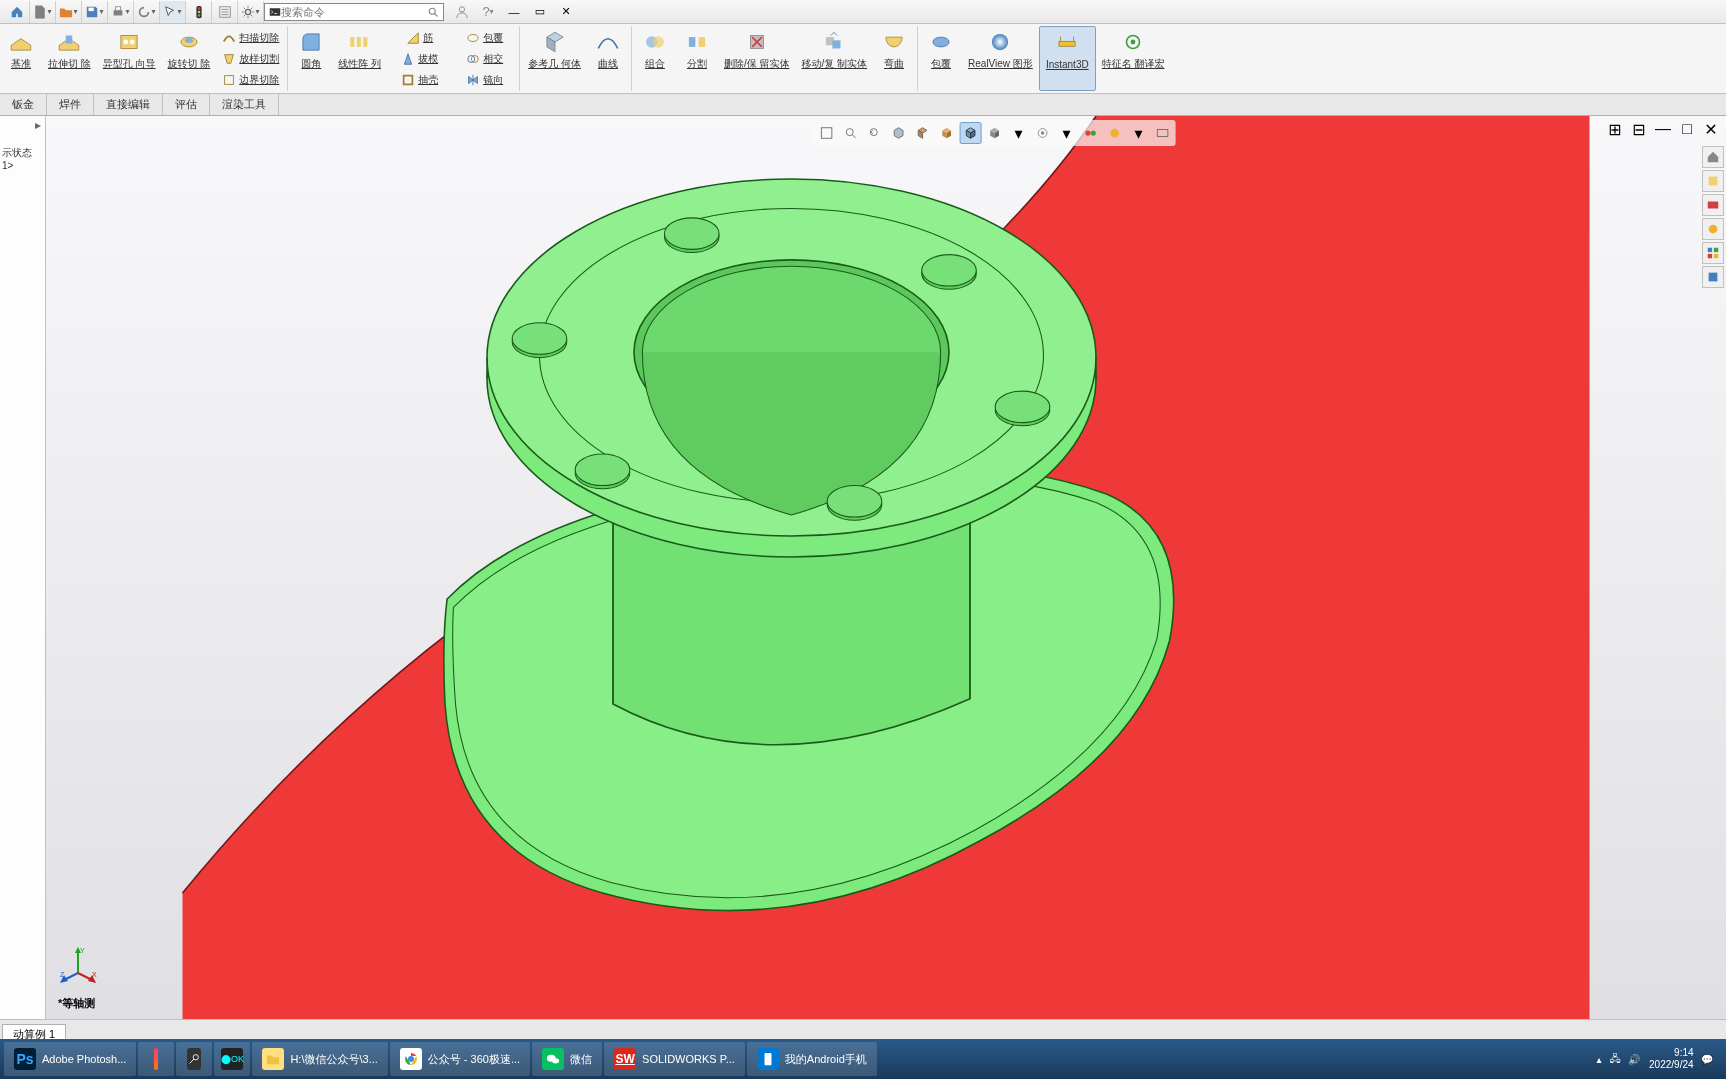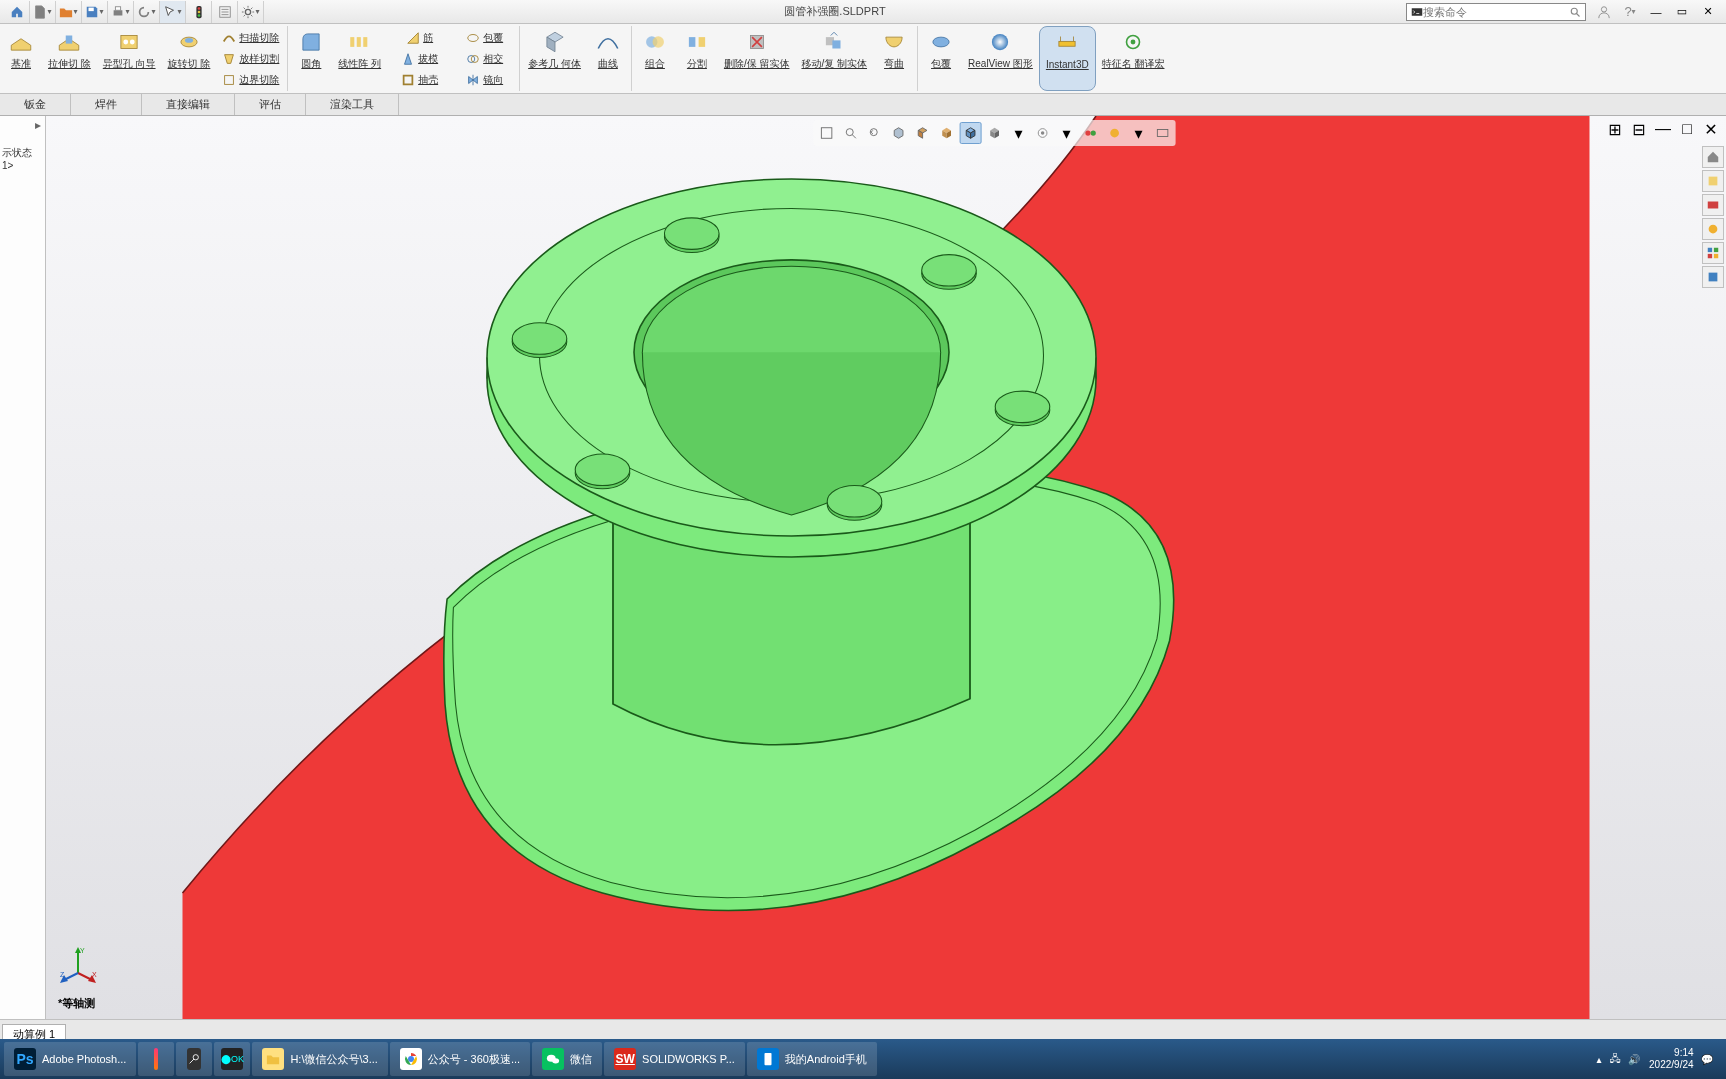--- a/index.html
+++ b/index.html
@@ -18,25 +18,25 @@
 
 
 .ribbon { height: 70px; background: #f5f5f5; border-bottom: 1px solid #c0c0c0; display: flex; padding: 2px 0; }
 .rib-btn { display: flex; flex-direction: column; align-items: center; justify-content: flex-start; padding: 2px 6px; min-width: 34px; font-size: 10px; color: #333; cursor: pointer; text-align:center; line-height:1.1; gap:2px;text-decoration:underline;}
 .rib-btn.big { min-width: 42px; }
 .rib-btn .ic { width: 28px; height: 28px; display:flex;align-items:center;justify-content:center;}
 .rib-btn.small-stack { min-width: 65px; }
 .rib-btn.small-stack .row { display:flex; align-items:center; gap:3px; font-size:10px; height:20px;}
 .rib-btn.small-stack .row .sic { width:14px;height:14px; }
 .rib-sep { width:1px; background:#d0d0d0; margin: 0 2px; }
-.rib-btn.active { background: #d0e0f0; border:1px solid #80a0c0; border-radius:8px; }
+.rib-btn.active { background: #d0e0f0; border:1px solid #80a0c0; border-radius:2px; }
 
 
 .tabs { height: 22px; background: #e8e8e8; border-bottom:1px solid #b0b0b0; display:flex; font-size:11px;}
-.tab { padding: 3px 24px; border-right:1px solid #c0c0c0; cursor:pointer; color:#333;}
+.tab { padding: 3px 12px; border-right:1px solid #c0c0c0; cursor:pointer; color:#333;}
 
 
 .main { display:flex; height: calc(100% - 24px - 70px - 22px - 20px - 40px); position:relative; }
 .sidebar { width: 46px; background:#fdfdfd; border-right:1px solid #c0c0c0; position:relative;}
 .sidebar .expand { position:absolute; top:2px; right:4px; font-size:12px; color:#666;}
 .sidebar .state { font-size:10px; color:#333; writing-mode:horizontal-tb; padding:30px 2px 0 2px;}
 
 .viewport { flex:1; position:relative; background: linear-gradient(#f8f8fa, #e0e0e4); overflow:hidden;}
 .view-toolbar { position:absolute; top:4px; left:50%; transform:translateX(-20%); display:flex; gap:2px; background:rgba(250,250,250,0.7); padding:2px; border-radius:3px; z-index:5;}
 .vt-btn { width:22px; height:22px; display:flex;align-items:center;justify-content:center;cursor:pointer; border-radius:2px;}
@@ -131,21 +131,20 @@
         </svg>
       </div>
     <div class="qat-btn">
         <svg viewBox="0 0 16 16">
           <circle cx="8" cy="8" r="3" fill="none" stroke="#666" stroke-width="1.5"></circle>
           <path d="M8 1v2M8 13v2M1 8h2M13 8h2M3 3l1.5 1.5M11.5 11.5L13 13M3 13l1.5-1.5M11.5 4.5L13 3" stroke="#666"></path>
         </svg>
         <span style="font-size:8px;color:#666;">▾</span>
       </div>
   </div>
-  <div class="title">圆管补强圈.SLDPRT</div>
   <div class="search">
     <svg width="12" height="12" viewBox="0 0 16 16">
         <rect x="1" y="3" width="14" height="10" fill="#333"></rect>
         <path d="M3 6l2 2-2 2M7 10h4" stroke="#fff" fill="none"></path>
       </svg>
     <input placeholder="搜索命令" style="">
     <svg width="12" height="12" viewBox="0 0 16 16">
         <circle cx="7" cy="7" r="4" fill="none" stroke="#888" stroke-width="1.5"></circle>
         <path d="M10 10l4 4" stroke="#888" stroke-width="1.5"></path>
       </svg>

